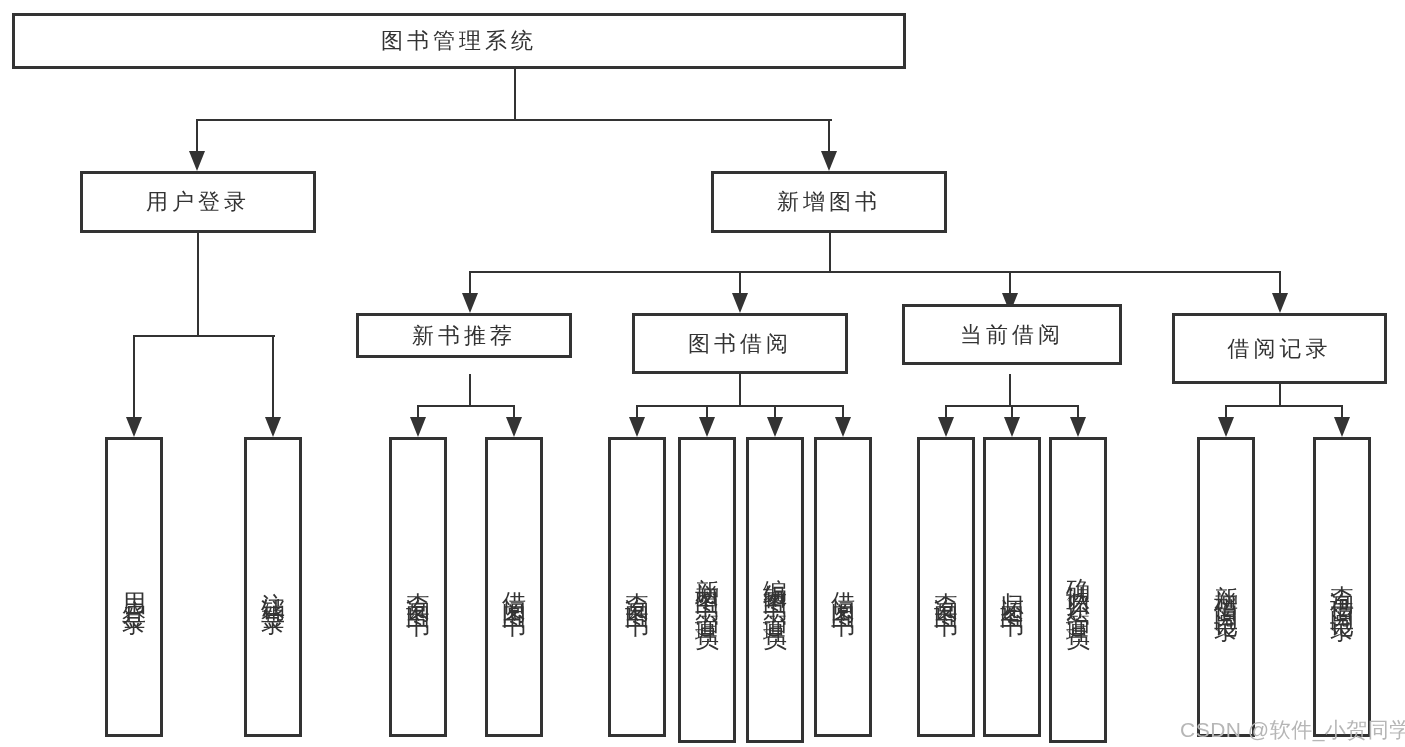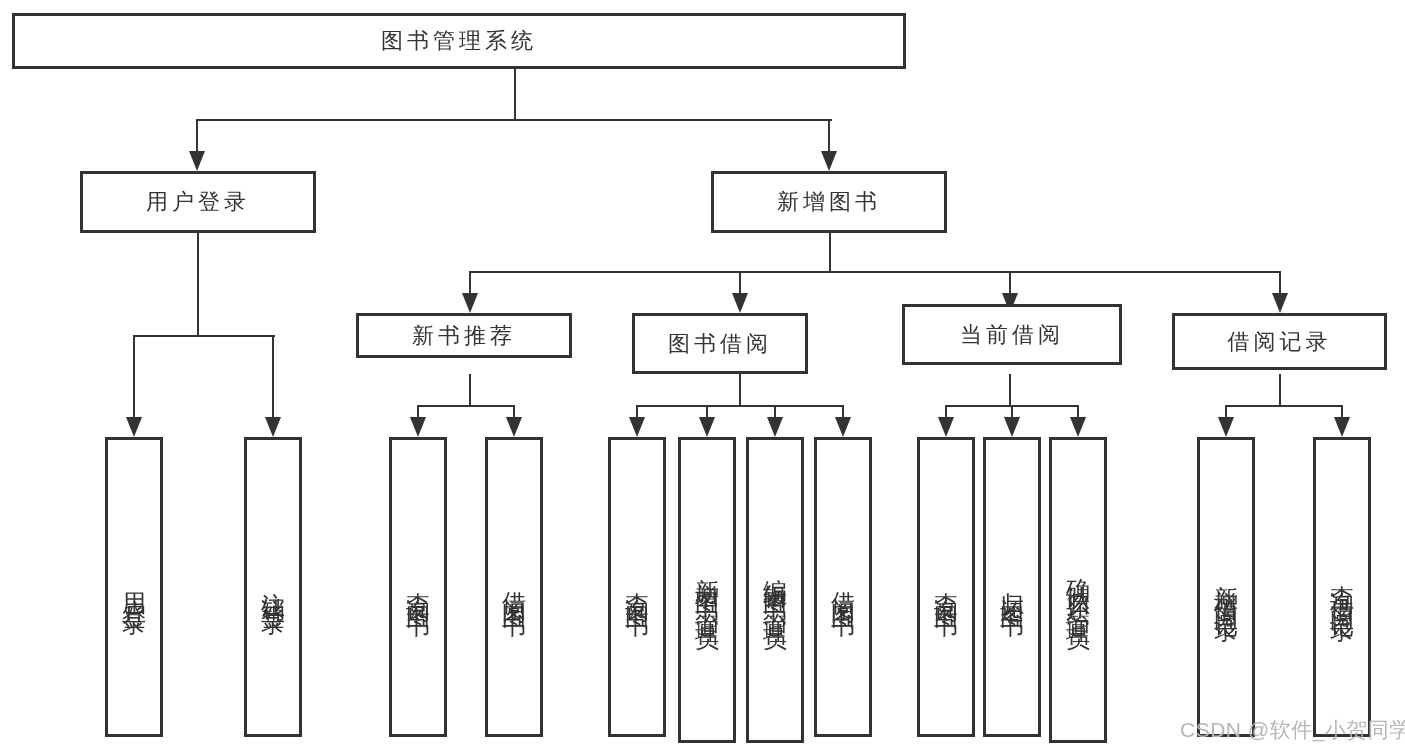--- a/index.html
+++ b/index.html
@@ -141,23 +141,23 @@
   <i class="ar" style="left:1218px;top:417px"></i>
   <i class="vl" style="left:1341px;top:405px;height:16px"></i>
   <i class="ar" style="left:1334px;top:417px"></i>
 
   <div class="hbox" style="left:12px;top:13px;width:894px;height:56px">图书管理系统</div>
 
   <div class="hbox" style="left:80px;top:171px;width:236px;height:62px">用户登录</div>
   <div class="hbox" style="left:711px;top:171px;width:236px;height:62px">新增图书</div>
 
   <div class="hbox" style="left:356px;top:313px;width:216px;height:45px">新书推荐</div>
-  <div class="hbox" style="left:632px;top:313px;width:176px;height:61px">图书借阅</div>
+  <div class="hbox" style="left:632px;top:313px;width:216px;height:61px">图书借阅</div>
   <div class="hbox" style="left:902px;top:304px;width:220px;height:61px">当前借阅</div>
-  <div class="hbox" style="left:1172px;top:313px;width:215px;height:57px">借阅记录</div>
+  <div class="hbox" style="left:1172px;top:313px;width:215px;height:71px">借阅记录</div>
 
   <div class="vbox" style="left:105px">用户登录</div>
   <div class="vbox" style="left:244px">注销登录</div>
 
   <div class="vbox" style="left:389px">查询图书</div>
   <div class="vbox" style="left:485px">借阅图书</div>
 
   <div class="vbox" style="left:608px">查询图书</div>
   <div class="vbox tall" style="left:678px">新增图书（管理员）</div>
   <div class="vbox tall" style="left:746px">编辑图书（管理员）</div>

